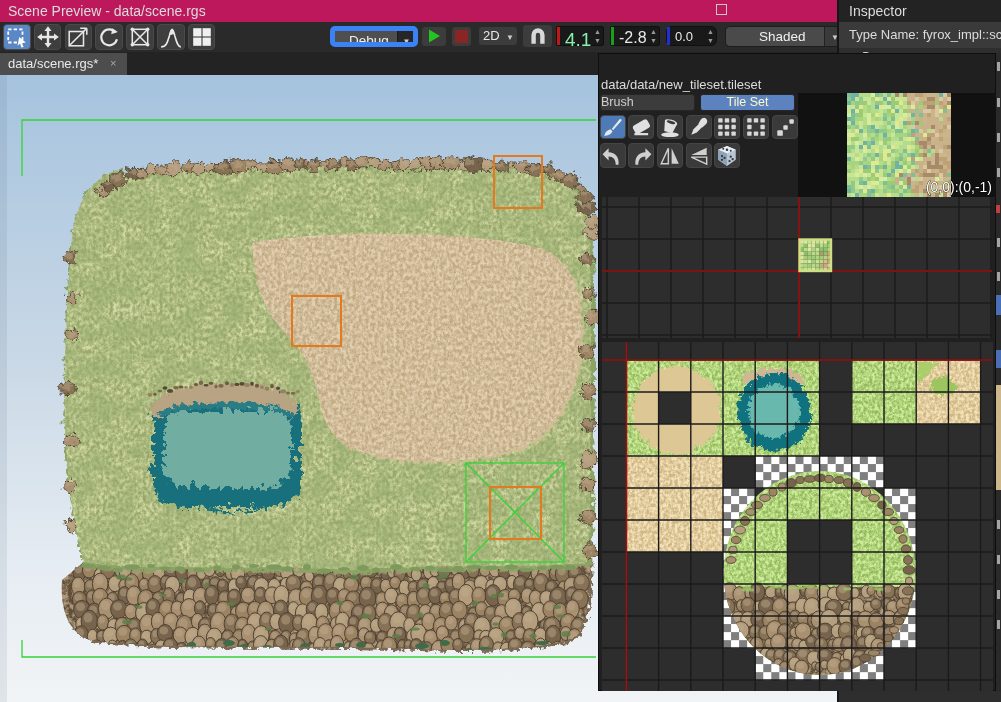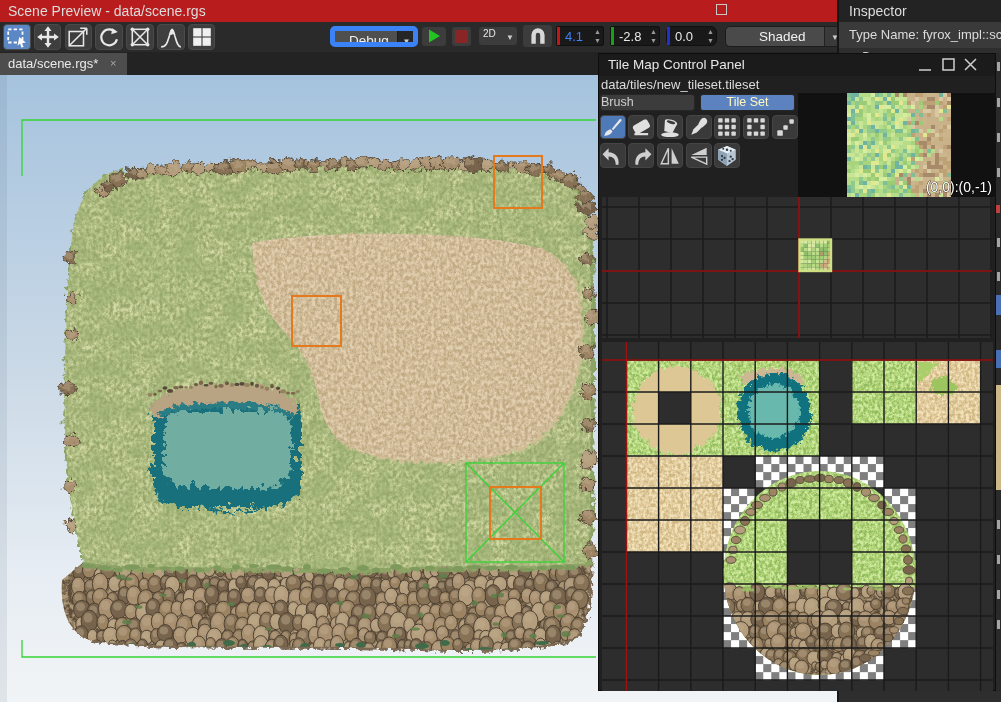--- a/index.html
+++ b/index.html
@@ -1,17 +1,17 @@
 <!DOCTYPE html>
 <html><head><meta charset="utf-8"><style>
 *{margin:0;padding:0}
 body{width:1001px;height:702px;position:relative;background:#1d1d1d;font-family:"Liberation Sans",sans-serif;overflow:hidden}
 </style></head>
 <body>
-<div style="position:absolute;left:0;top:0;width:837px;height:22px;background:#b91c1c">
+<div style="position:absolute;left:0;top:0;width:837px;height:22px;background:#be185d">
 <span style="position:absolute;left:8px;top:3px;font-size:14px;color:#dcdcdc">Scene Preview - data/scene.rgs</span>
 <div style="position:absolute;left:716px;top:4px;width:11px;height:11px;border:1.5px solid #c8c8c8;box-sizing:border-box"></div>
 </div>
 <div style="position:absolute;left:0;top:22px;width:837px;height:30px;background:#2a2a2a"></div>
 <div style="position:absolute;left:3px;top:23.5px;width:27.5px;height:26.5px;background:#5b87c5;border:1px solid #4a4a4a;border-radius:4px;box-sizing:border-box">
     <svg width="22" height="22" viewBox="0 0 20 20" style="position:absolute;left:50%;top:50%;transform:translate(-50%,-50%)">
       <rect x="2" y="3" width="13" height="12" fill="none" stroke="#fff" stroke-width="1.6" stroke-dasharray="3 2"></rect>
       <path d="M12,10 L18,15 L14.5,15.6 L16,19 L14,19.6 L12.8,16 L10.5,18 Z" fill="#fff"></path>
     </svg>
   </div>
@@ -64,36 +64,36 @@
 </div>
 <div style="position:absolute;left:421px;top:25.5px;width:26px;height:21px;background:#3c3c3c;border:1px solid #2a2a2a;border-radius:4px;box-sizing:border-box">
 <svg width="16" height="16" viewBox="0 0 16 16" style="position:absolute;left:4px;top:1.5px">
       <path d="M3,1.5 L14,8 L3,14.5 Z" fill="#21c421"></path>
     </svg>
 </div>
 <div style="position:absolute;left:451px;top:25.5px;width:21px;height:21px;background:#3c3c3c;border:1px solid #2a2a2a;border-radius:4px;box-sizing:border-box">
 <div style="position:absolute;left:3px;top:3px;width:13px;height:13px;background:#8a2525"></div>
 </div>
 <div style="position:absolute;left:478px;top:26px;width:40px;height:20px;background:#3c3c3c;border:1px solid #2a2a2a;border-radius:4px;box-sizing:border-box">
-<span style="position:absolute;left:4px;top:1px;font-size:10px;color:#e8e8e8">2D</span>
+<span style="position:absolute;left:4px;top:1px;font-size:13px;color:#e8e8e8">2D</span>
 <span style="position:absolute;right:3px;top:6px;font-size:8px;color:#ccc">▼</span>
 </div>
 <div style="position:absolute;left:522px;top:24px;width:31px;height:24px;background:#3c3c3c;border:1px solid #2a2a2a;border-radius:4px;box-sizing:border-box">
     <svg width="22" height="22" viewBox="0 0 20 20" style="position:absolute;left:50%;top:50%;transform:translate(-50%,-50%)">
       <path d="M4,17 L4,9 A6,6 0 0 1 16,9 L16,17 L12,17 L12,9 A2,2 0 0 0 8,9 L8,17 Z" fill="#d8d8d8"></path>
     </svg>
   </div>
 <div style="position:absolute;left:556px;top:26px;width:48px;height:20px;background:#191919;border:1px solid #101010;border-radius:2px;box-sizing:border-box">
 <div style="position:absolute;left:0;top:0;width:3px;height:100%;background:#c01818"></div>
-<span style="position:absolute;left:8px;top:2px;font-size:13px;color:#3b82f6">4.1</span>
+<span style="position:absolute;left:8px;top:2px;font-size:19px;color:#86efac">4.1</span>
 <span style="position:absolute;right:2px;top:0px;font-size:7px;color:#999;line-height:1.3">▲<br>▼</span>
 </div>
 <div style="position:absolute;left:610px;top:26px;width:50px;height:20px;background:#191919;border:1px solid #101010;border-radius:2px;box-sizing:border-box">
 <div style="position:absolute;left:0;top:0;width:3px;height:100%;background:#18a018"></div>
-<span style="position:absolute;left:8px;top:2px;font-size:13px;color:#e8e8e8">-2.8</span>
+<span style="position:absolute;left:8px;top:2px;font-size:16px;color:#e8e8e8">-2.8</span>
 <span style="position:absolute;right:2px;top:0px;font-size:7px;color:#999;line-height:1.3">▲<br>▼</span>
 </div>
 <div style="position:absolute;left:666px;top:26px;width:51px;height:20px;background:#191919;border:1px solid #101010;border-radius:6px;box-sizing:border-box">
 <div style="position:absolute;left:0;top:0;width:3px;height:100%;background:#2030d0"></div>
 <span style="position:absolute;left:8px;top:2px;font-size:13px;color:#e8e8e8">0.0</span>
 <span style="position:absolute;right:2px;top:0px;font-size:7px;color:#999;line-height:1.3">▲<br>▼</span>
 </div>
 <div style="position:absolute;left:725px;top:25.5px;width:118px;height:21px;background:#4a4a4a;border:1px solid #1c1c1c;border-radius:5px;box-sizing:border-box">
 <span style="position:absolute;left:33px;top:2px;font-size:13.5px;color:#f0f0f0">Shaded</span>
 <div style="position:absolute;right:0;top:0;width:17px;height:100%;background:#3a3a3a;border-left:1px solid #222"></div>
@@ -1145,29 +1145,21 @@
     <div style="position:absolute;left:1px;top:502px;width:3px;height:9px;background:#a5a5a5"></div>
     <div style="position:absolute;left:1px;top:537px;width:3px;height:9px;background:#a5a5a5"></div>
     <div style="position:absolute;left:1px;top:567px;width:3px;height:9px;background:#a5a5a5"></div>
     <div style="position:absolute;left:0px;top:152px;width:4px;height:8px;background:#c04040"></div>
     <div style="position:absolute;left:0px;top:242px;width:5px;height:20px;background:#4a6fb5"></div>
     <div style="position:absolute;left:0px;top:297px;width:5px;height:18px;background:#4a6fb5"></div>
     <div style="position:absolute;left:0px;top:332px;width:5px;height:105px;background:#cdb88a"></div>
   </div>
 
 <div style="position:absolute;left:598px;top:53px;width:398px;height:638px;background:#202020;border:1px solid #0e0e0e;box-sizing:border-box;z-index:5">
-<div style="position:absolute;left:0;top:0;width:100%;height:22px;background:#1b1b1b">
-<span style="position:absolute;left:9px;top:3px;font-size:13.5px;color:#e6e6e6">Tile Map Control Panel</span>
-<svg width="70" height="16" viewBox="0 0 70 16" style="position:absolute;right:8px;top:3px">
-<path d="M2,13 L14,13" stroke="#cfcfcf" stroke-width="1.5"></path>
-<rect x="26" y="2" width="11" height="11" fill="none" stroke="#cfcfcf" stroke-width="1.5"></rect>
-<path d="M48,2 L59,13 M59,2 L48,13" stroke="#cfcfcf" stroke-width="1.5"></path>
-</svg>
-</div>
-<div style="position:absolute;left:2px;top:23px;font-size:13px;color:#dcdcdc">data/tiles/new_tileset.tileset</div>
+<div style="position:absolute;left:2px;top:23px;font-size:13px;color:#dcdcdc">data/data/new_tileset.tileset</div>
 <div style="position:absolute;left:1px;top:40px;width:95px;height:17px;background:#3c3c3c;border:1px solid #262626;border-radius:3px;box-sizing:border-box;font-size:12.5px;color:#cfcfcf">Brush</div>
 <div style="position:absolute;left:101px;top:40px;width:95px;height:17px;background:#5c83c0;border:1px solid #262626;border-radius:3px;box-sizing:border-box;text-align:center;font-size:12.5px;color:#fef9c3">Tile Set</div>
 <div style="position:absolute;left:0.7px;top:60.5px;width:26px;height:24.5px;background:#4f7ab8;border:1px solid #454545;border-radius:4px;box-sizing:border-box">
       <svg width="22" height="22" viewBox="0 0 20 20" style="position:absolute;left:50%;top:50%;transform:translate(-50%,-50%)">
         <path d="M8,12 C4,13 3,15 2,18 C5,17.5 8,17 9.5,14 Z" fill="#e8e8e8"></path>
         <path d="M9,11.5 L16,3 C17,2 18.5,3.5 17.5,4.5 L10,13 Z" fill="#e8e8e8"></path>
       </svg>
     </div>
     <div style="position:absolute;left:29.4px;top:60.5px;width:26px;height:24.5px;background:#3a3a3a;border:1px solid #454545;border-radius:4px;box-sizing:border-box">
       <svg width="22" height="22" viewBox="0 0 20 20" style="position:absolute;left:50%;top:50%;transform:translate(-50%,-50%)">

